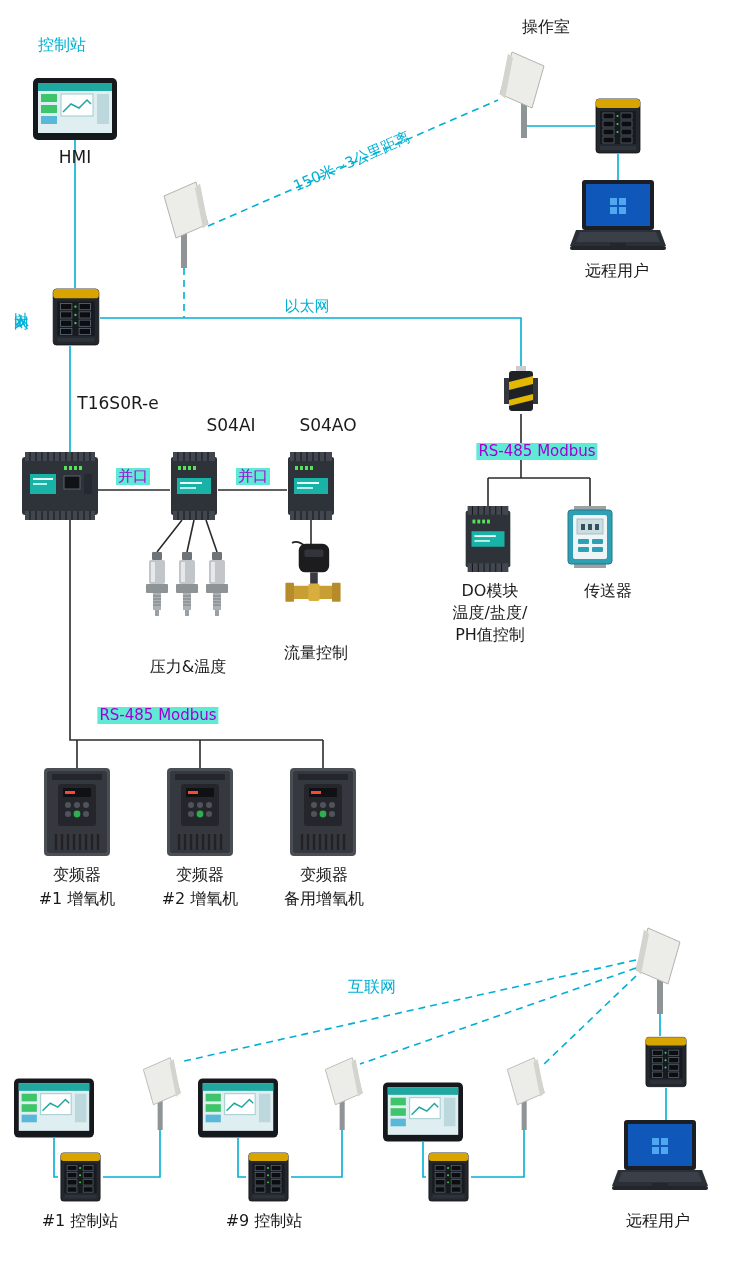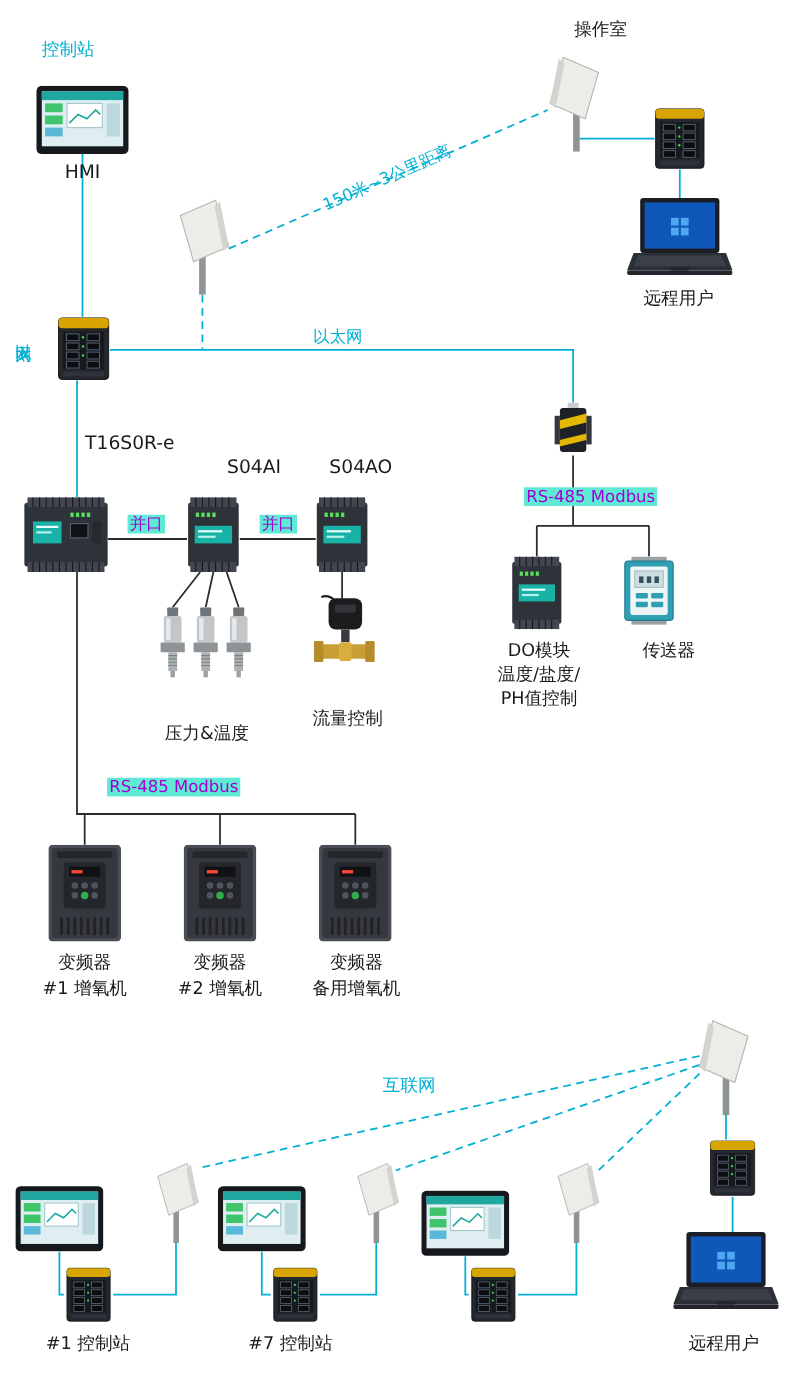--- a/index.html
+++ b/index.html
@@ -278,17 +278,17 @@
   <div class="lbl" style="left:490px; top:626px;">PH值控制</div>
   <div class="lbl" style="left:591px; top:582px;margin-left:17px;">传送器</div>
   <div class="lbl" style="left:77px; top:866px;">变频器</div>
   <div class="lbl" style="left:77px; top:890px;">#1 增氧机</div>
   <div class="lbl" style="left:200px; top:866px;">变频器</div>
   <div class="lbl" style="left:200px; top:890px;">#2 增氧机</div>
   <div class="lbl" style="left:324px; top:866px;">变频器</div>
   <div class="lbl" style="left:324px; top:890px;">备用增氧机</div>
   <div class="lbl cyan" style="left:372px; top:978px;">互联网</div>
   <div class="lbl" style="left:80px; top:1212px;">#1 控制站</div>
-  <div class="lbl" style="left:264px; top:1212px;">#7 控制站</div>
+  <div class="lbl" style="left:264px; top:1212px;">#9 控制站</div>
   <div class="lbl" style="left:448px; top:1272px;">#n 控制站</div>
   <div class="lbl" style="left:658px; top:1212px;">远程用户</div>
 
 </div>
 
 </body></html>

